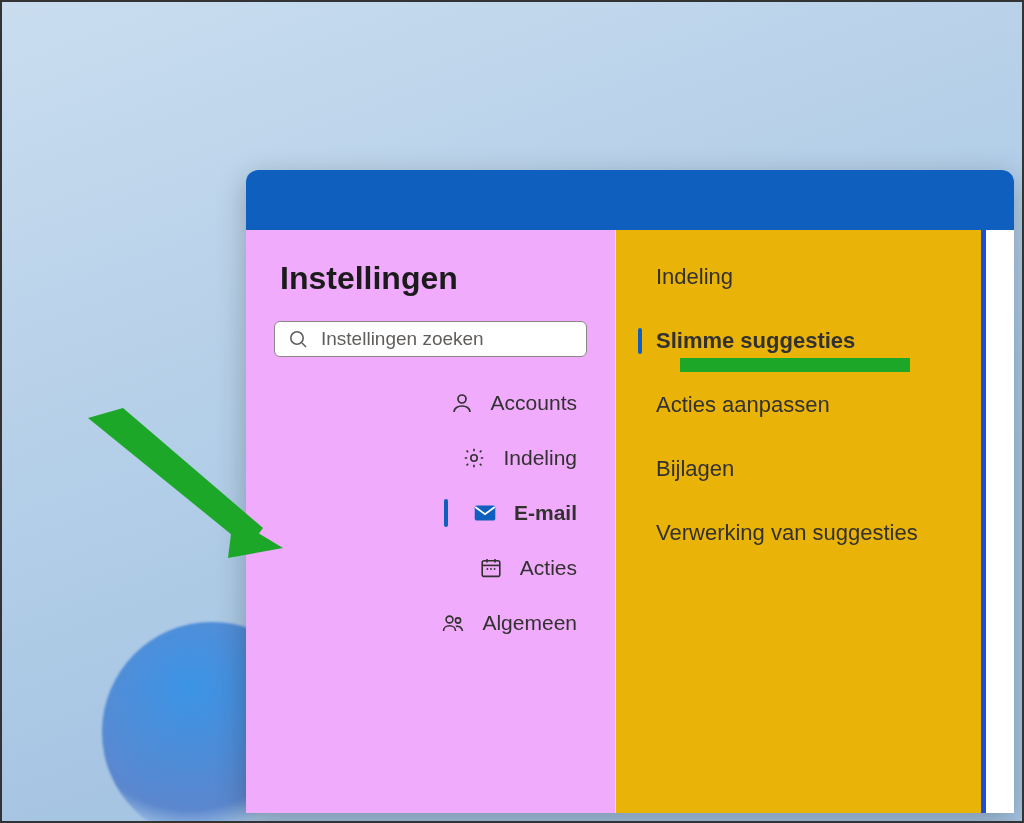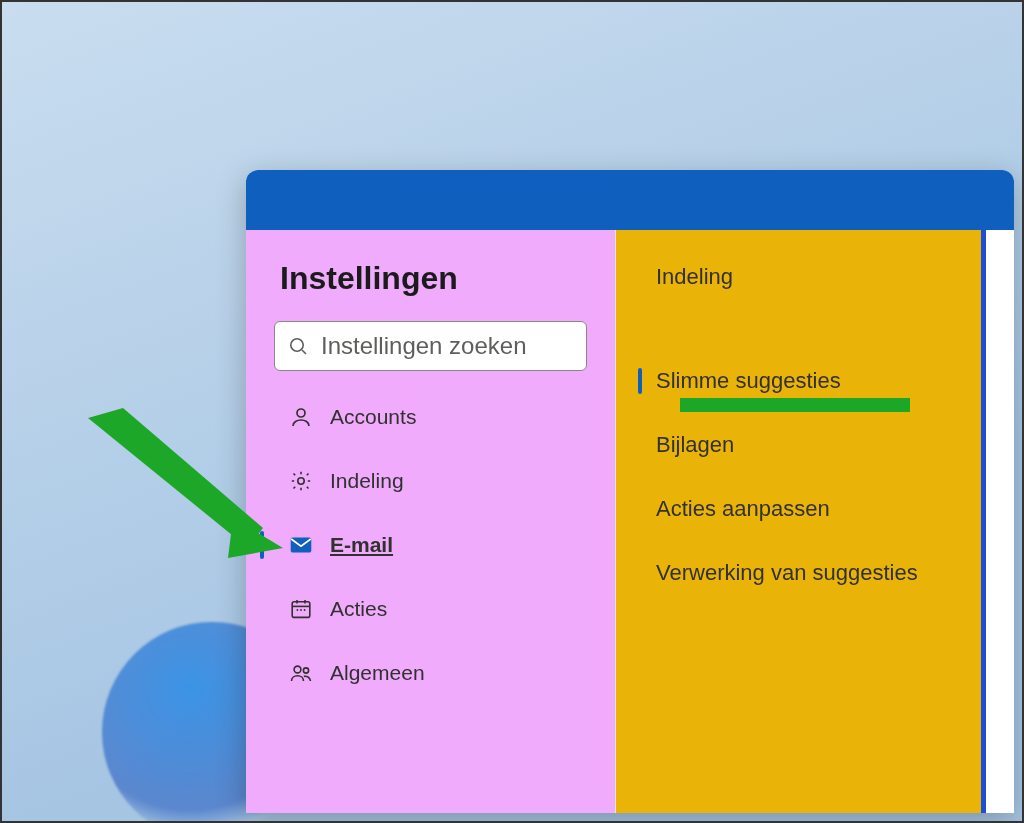--- a/index.html
+++ b/index.html
@@ -61,51 +61,51 @@
       font-size: 32px;
       font-weight: 600;
       color: #1b1b1b;
       margin: 4px 0 6px 6px;
     }
     .search-wrap {
       position: relative;
     }
     .search-input {
       width: 100%;
-      height: 50px;
+      height: 36px;
       border: 1px solid #8a8886;
       border-radius: 6px;
       padding: 0 14px 0 46px;
-      font-size: 24px;
+      font-size: 19px;
       color: #323130;
       background: #ffffff;
       outline: none;
     }
     .search-input::placeholder { color: #605e5c; }
     .search-icon {
       position: absolute;
       left: 14px; top: 50%; transform: translateY(-50%);
       width: 20px; height: 20px; color: #605e5c;
     }
 
-    .nav-list { display: flex; flex-direction: column; gap: 16px; margin-top: 4px; }
+    .nav-list { display: flex; flex-direction: column; gap: 7px; margin-top: 4px; align-items: flex-end; }
     .nav-item {
       position: relative;
       display: flex;
       align-items: center;
       gap: 16px;
       height: 48px;
       padding: 0 10px 0 14px;
       border-radius: 6px;
       cursor: pointer;
       color: #323130;
       font-size: 21px;
     }
     .nav-item .icon { width: 26px; height: 26px; flex: 0 0 26px; display: inline-flex; align-items: center; justify-content: center; }
-    .nav-item.selected { font-weight: 700; text-decoration: underline; }
+    .nav-item.selected { font-weight: 700; }
     .nav-item.selected::before {
       content: "";
       position: absolute;
       left: -14px;
       top: 10px;
       bottom: 10px;
       width: 4px;
       border-radius: 3px;
       background: #0f5fbf;
     }
@@ -120,21 +120,21 @@
     }
     .sub-list { display: flex; flex-direction: column; gap: 26px; }
     .sub-item {
       position: relative;
       font-size: 22px;
       color: #323130;
       padding: 6px 4px 6px 10px;
       border-radius: 6px;
       cursor: pointer;
     }
-    .sub-item.selected { font-weight: 400; margin-top: 40px; }
+    .sub-item.selected { font-weight: 700; }
     .sub-item.selected::before {
       content: "";
       position: absolute;
       left: -8px;
       top: 6px;
       bottom: 6px;
       width: 4px;
       border-radius: 3px;
       background: #0f5fbf;
     }
@@ -253,24 +253,24 @@
     <div class="subpane">
       <div class="sub-list">
         <div class="sub-item">
           <span>Indeling</span>
         </div>
         <div class="sub-item selected" style="position:relative">
           <span>Slimme suggesties</span>
           <span class="underline-highlight"></span>
         </div>
         <div class="sub-item">
+          <span>Acties aanpassen</span>
+        </div>
+        <div class="sub-item">
           <span>Bijlagen</span>
-        </div>
-        <div class="sub-item">
-          <span>Acties aanpassen</span>
         </div>
         <div class="sub-item">
           <span>Verwerking van suggesties</span>
         </div>
       </div>
     </div>
 
     <div class="right-sliver"></div>
 
   </div>

